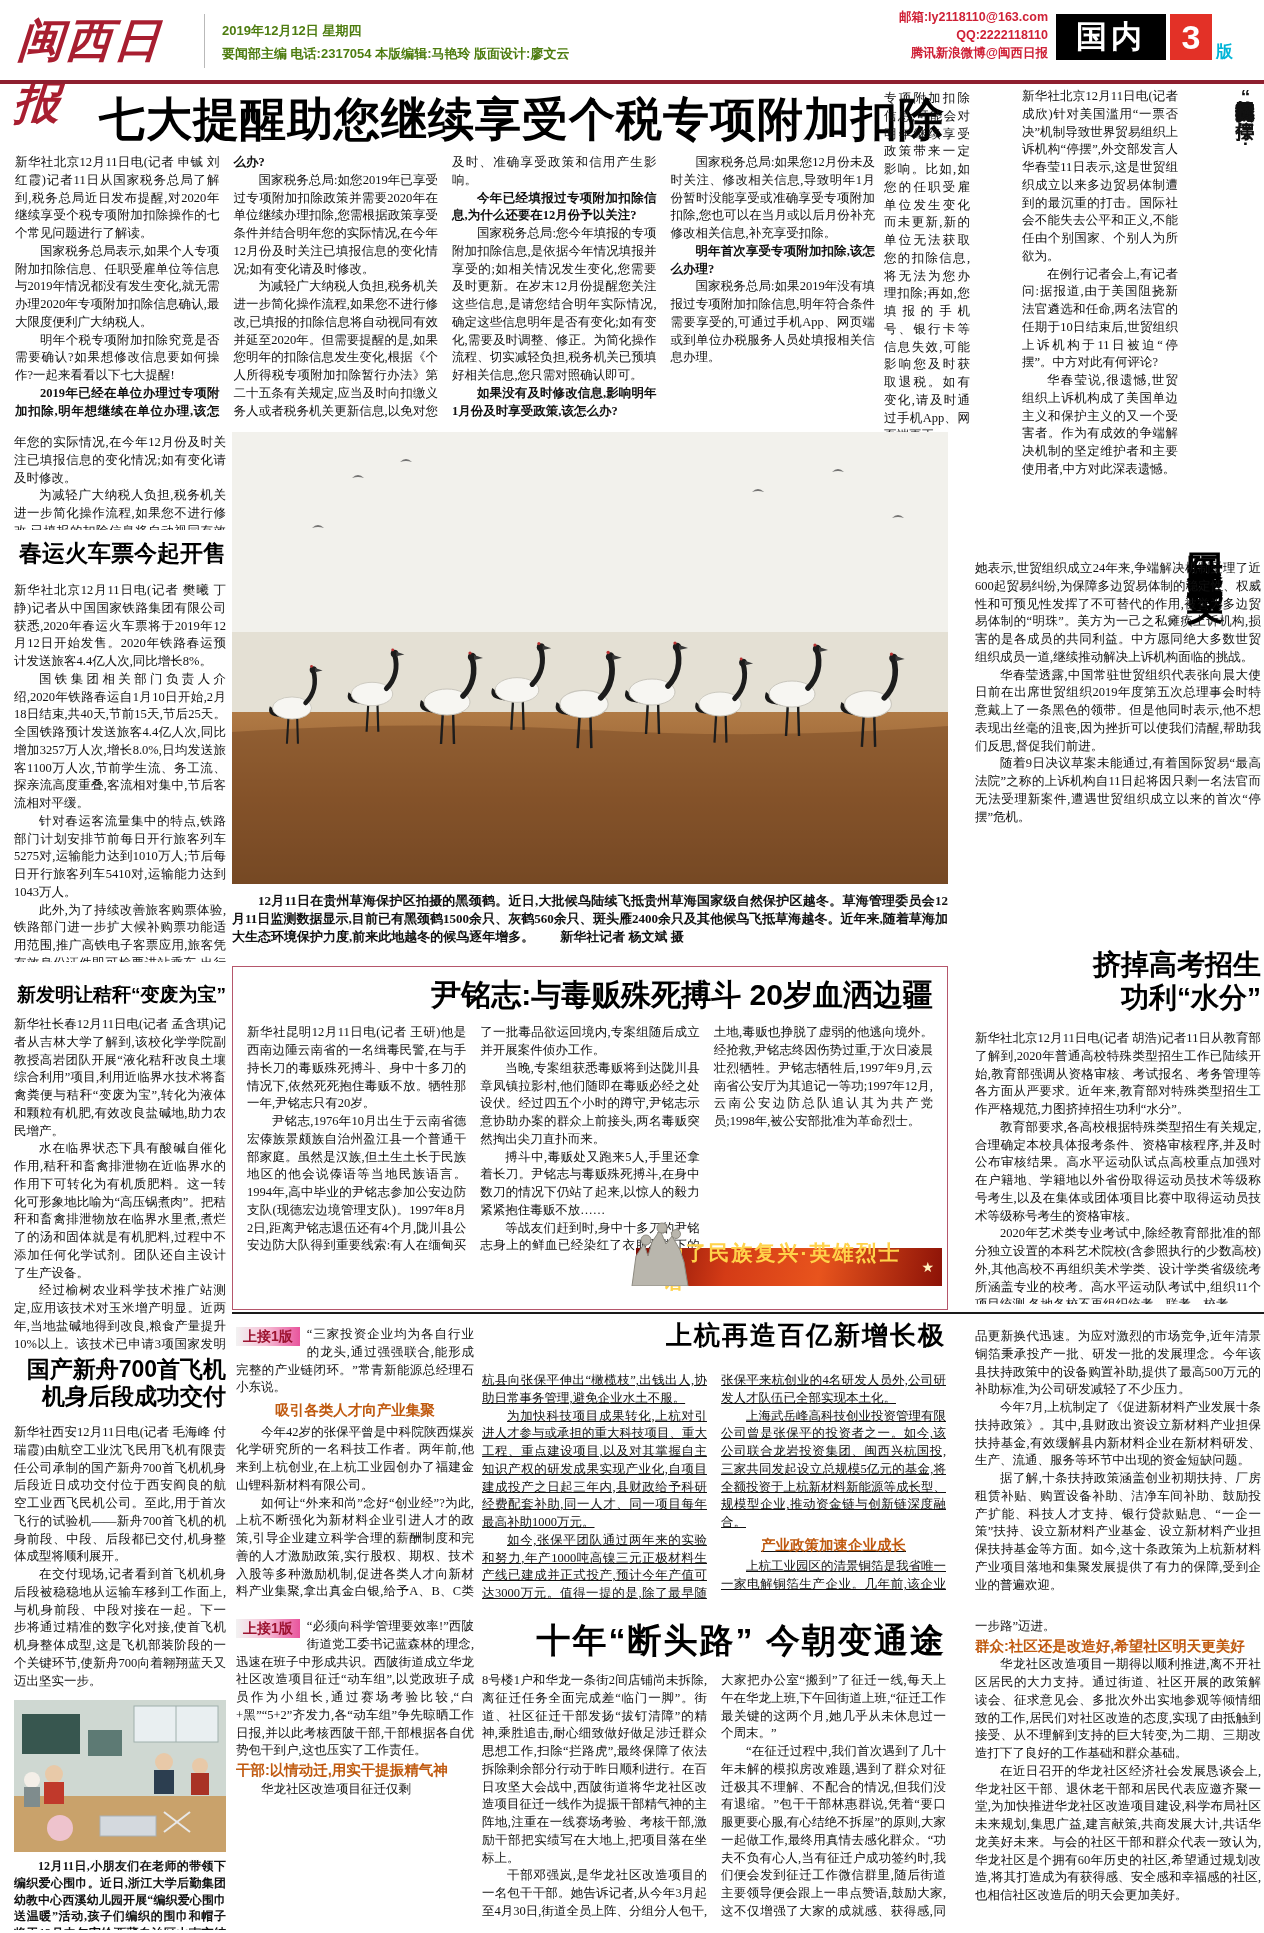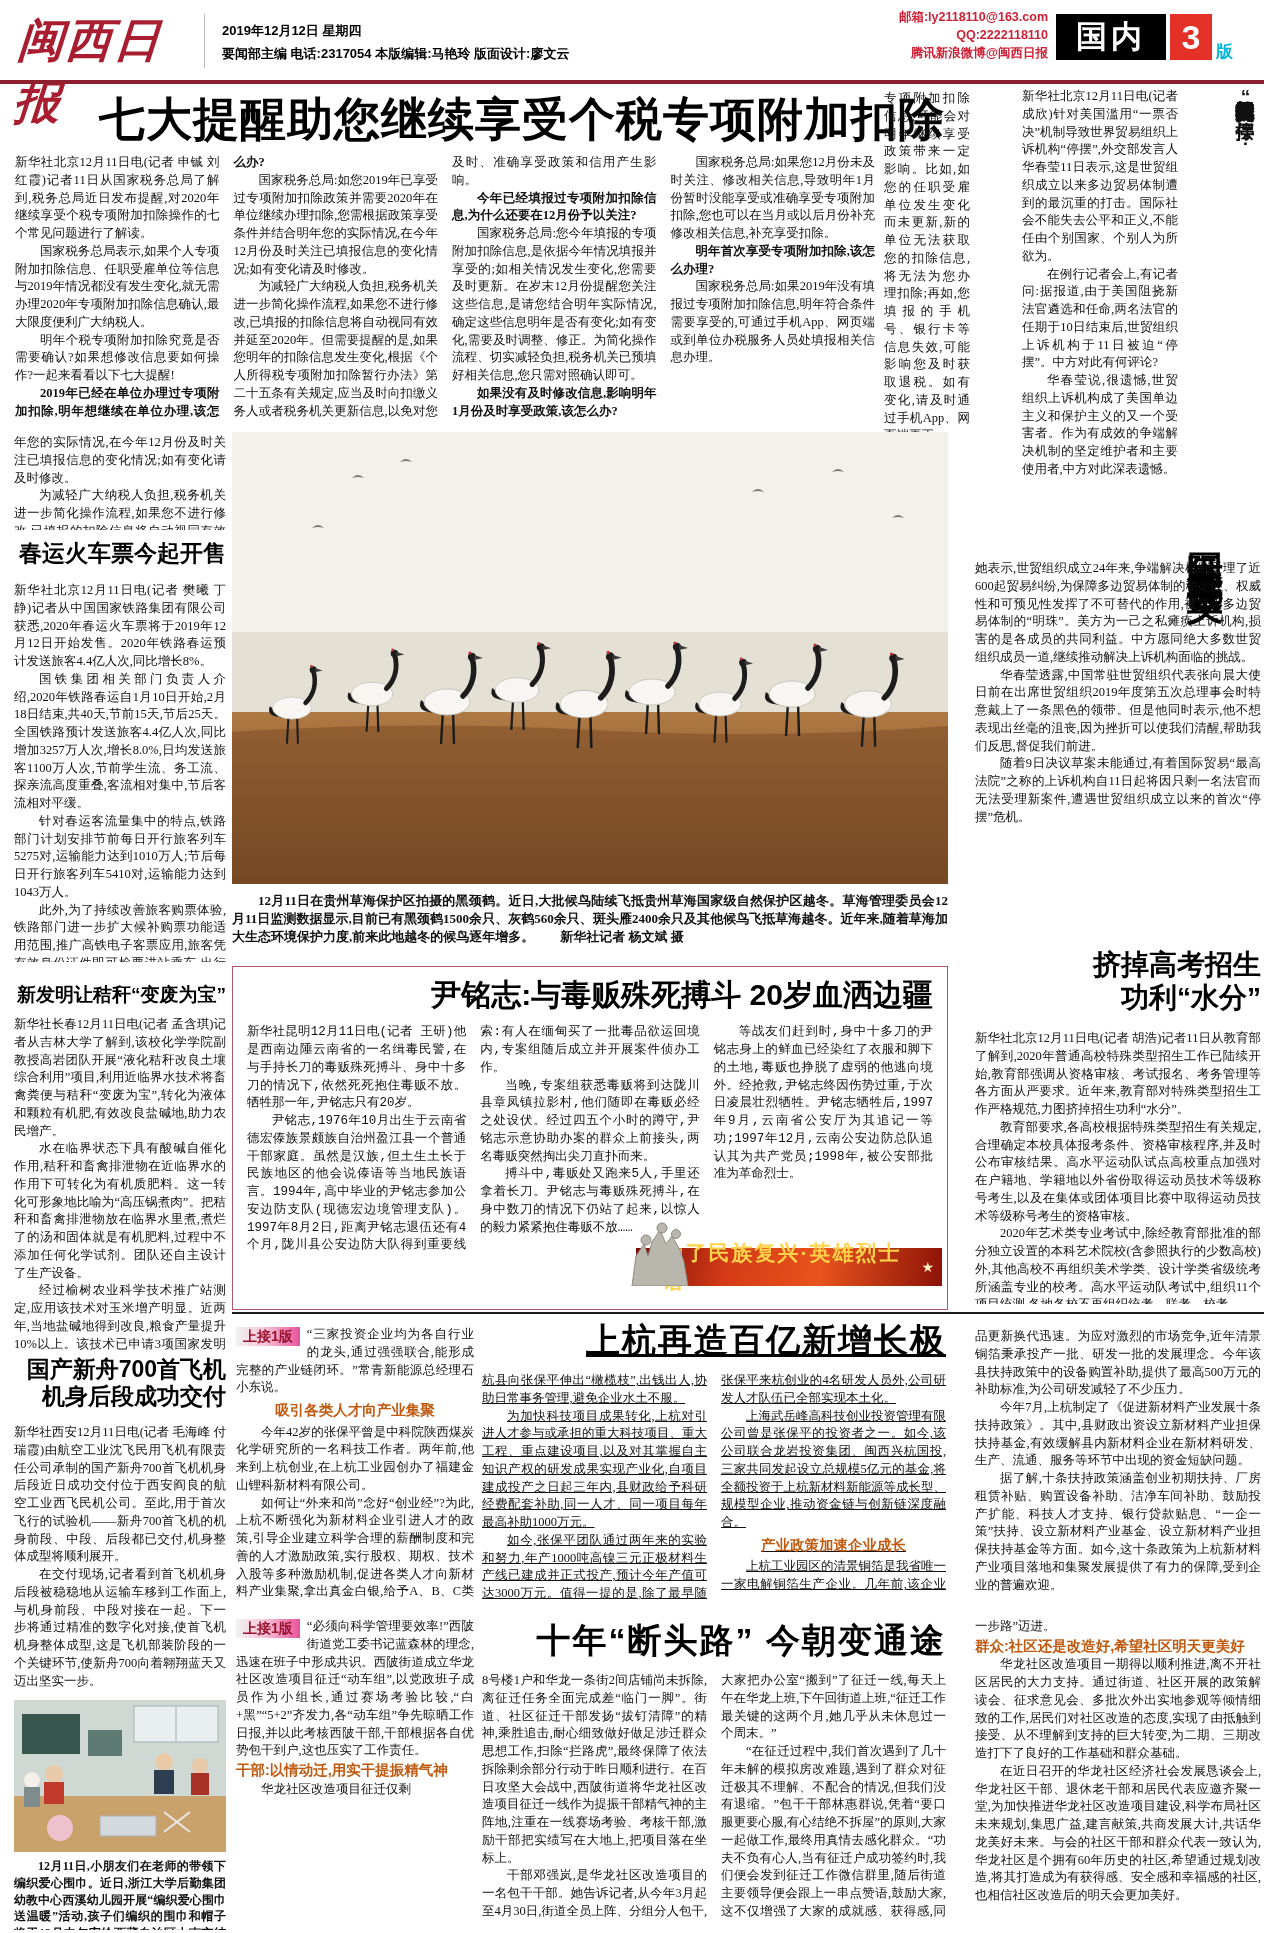--- a/index.html
+++ b/index.html
@@ -2,21 +2,21 @@
 <html><head>
 <meta charset="utf-8">
 <style>
   html,body{margin:0;padding:0;background:#d9d9d9;}
   .page{position:relative;width:1264px;height:1933px;background:#ffffff;margin:0 auto;overflow:hidden;
         font-family:"Liberation Serif","DejaVu Serif",serif;color:#111;}
   .abs{position:absolute;}
   
   .logo{font-family:"DejaVu Serif","Liberation Serif",serif;font-weight:900;font-style:italic;
         color:#a81e30;font-size:46px;letter-spacing:2px;transform:skewX(-4deg);}
-  .mast-line{font-family:"Liberation Sans","DejaVu Sans",sans-serif;font-size:13px;font-weight:bold;color:#000000;}
+  .mast-line{font-family:"Liberation Sans","DejaVu Sans",sans-serif;font-size:13px;font-weight:bold;color:#4d7c0f;}
   .mast-contact{font-family:"Liberation Sans","DejaVu Sans",sans-serif;font-size:12.5px;font-weight:bold;
         color:#cf2036;text-align:right;line-height:1.45;}
   .sec-box{background:#000000;color:#fff;font-family:"Liberation Sans","DejaVu Sans",sans-serif;
         font-weight:900;font-size:31px;text-align:center;line-height:46px;letter-spacing:4px;}
   .num-box{background:#e33127;color:#fff;font-family:"Liberation Sans","DejaVu Sans",sans-serif;
         font-weight:900;font-size:34px;text-align:center;line-height:46px;}
   .ban-word{color:#00b5d8;font-family:"Liberation Sans","DejaVu Sans",sans-serif;font-weight:900;font-size:17px;}
   .redrule{background:#8e1f2f;}
   .vline{border-left:1px solid #b9b9b9;}
   
@@ -24,21 +24,21 @@
   .art p{margin:0;text-indent:2em;}
   .art p.cont{text-indent:0;}
   .art p.q{font-weight:bold;}
   .art p.sub{color:#c05a10;font-weight:bold;text-align:center;text-indent:0;
         font-size:14.5px;font-family:"Liberation Sans","DejaVu Sans",sans-serif;margin:3px 0;}
   .art p.subL{color:#c05a10;font-weight:bold;text-indent:0;font-size:14.5px;
         font-family:"Liberation Sans","DejaVu Sans",sans-serif;}
   .hl{font-family:"Liberation Sans","DejaVu Sans",sans-serif;font-weight:900;color:#000;
         text-align:right;line-height:1.18;}
   .cols2{column-count:2;column-gap:14px;column-fill:auto;}
-  .cols3{column-count:3;column-gap:14px;column-fill:auto;font-family:Liberation Mono, monospace;}
+  .cols3{column-count:3;column-gap:14px;column-fill:auto;}
   .cols4{column-count:4;column-gap:14px;column-fill:auto;}
   .vert{writing-mode:vertical-rl;text-orientation:upright;}
   .cap{font-weight:bold;font-size:13px;line-height:1.4;text-align:justify;overflow:hidden;}
   .cap p{margin:0;text-indent:2em;}
   .tag{float:left;background:linear-gradient(90deg,#f2f2f2,#f6c3d8 45%,#e8549c);color:#9c1330;
         font-weight:bold;font-size:14px;padding:0 7px;margin:1px 7px 0 0;height:19px;line-height:19px;
         font-family:"Liberation Sans","DejaVu Sans",sans-serif;}
   .ybox{border:1px solid #b5566b;background:#fff;box-sizing:border-box;padding:10px 14px;}
   .banner{background:linear-gradient(100deg,#7a0d05,#d43b16 30%,#e8541d 60%,#8c1207);
         color:#ffd24a;font-family:"Liberation Sans","DejaVu Sans",sans-serif;font-weight:900;
@@ -237,21 +237,21 @@
 
   <div class="abs art" style="left:236px;top:1326px;width:238px;height:276px;">
     <span class="tag">上接1版</span>
     <div>
         <p class="cont">“三家投资企业均为各自行业的龙头,通过强强联合,能形成完整的产业链闭环。”常青新能源总经理石小东说。</p>
         <p class="sub">吸引各类人才向产业集聚</p>
         <p>今年42岁的张保平曾是中科院陕西煤炭化学研究所的一名科技工作者。两年前,他来到上杭创业,在上杭工业园创办了福建金山锂科新材料有限公司。</p>
         <p>如何让“外来和尚”念好“创业经”?为此,上杭不断强化为新材料企业引进人才的政策,引导企业建立科学合理的薪酬制度和完善的人才激励政策,实行股权、期权、技术入股等多种激励机制,促进各类人才向新材料产业集聚,拿出真金白银,给予A、B、C类人才“创业补助+股权投资”。</p>
       </div>
   </div>
-  <div class="abs hl" style="left:482px;top:1320px;width:464px;font-size:34px;letter-spacing:2px;text-decoration:underline;">上杭再造百亿新增长极</div>
+  <div class="abs hl" style="left:482px;top:1320px;width:464px;font-size:26px;letter-spacing:2px;">上杭再造百亿新增长极</div>
   <div class="abs art cols2" style="left:482px;top:1372px;width:464px;height:234px;text-decoration:underline;">
       <p class="cont">杭县向张保平伸出“橄榄枝”,出钱出人,协助日常事务管理,避免企业水土不服。</p>
       <p>为加快科技项目成果转化,上杭对引进人才参与或承担的重大科技项目、重大工程、重点建设项目,以及对其掌握自主知识产权的研发成果实现产业化,自项目建成投产之日起三年内,县财政给予科研经费配套补助,同一人才、同一项目每年最高补助1000万元。</p>
       <p>如今,张保平团队通过两年来的实验和努力,年产1000吨高镍三元正极材料生产线已建成并正式投产,预计今年产值可达3000万元。值得一提的是,除了最早随张保平来杭创业的4名研发人员外,公司研发人才队伍已全部实现本土化。</p>
       <p>上海武岳峰高科技创业投资管理有限公司曾是张保平的投资者之一。如今,该公司联合龙岩投资集团、闽西兴杭国投,三家共同发起设立总规模5亿元的基金,将全额投资于上杭新材料新能源等成长型、规模型企业,推动资金链与创新链深度融合。</p>
       <p class="sub">产业政策加速企业成长</p>
       <p>上杭工业园区的清景铜箔是我省唯一一家电解铜箔生产企业。几年前,该企业以生产8—12微米的铜箔为主,主要应用于手机线路板,科技含量平平。如今,4.5微米铜箔已成主打产品开始量产,宁德新能源、中航锂电已成为公司主要客户。</p>
     </div>
   <div class="abs art" style="left:975px;top:1328px;width:286px;height:278px;">
       <p class="cont">品更新换代迅速。为应对激烈的市场竞争,近年清景铜箔秉承投产一批、研发一批的发展理念。今年该县扶持政策中的设备购置补助,提供了最高500万元的补助标准,为公司研发减轻了不少压力。</p>

